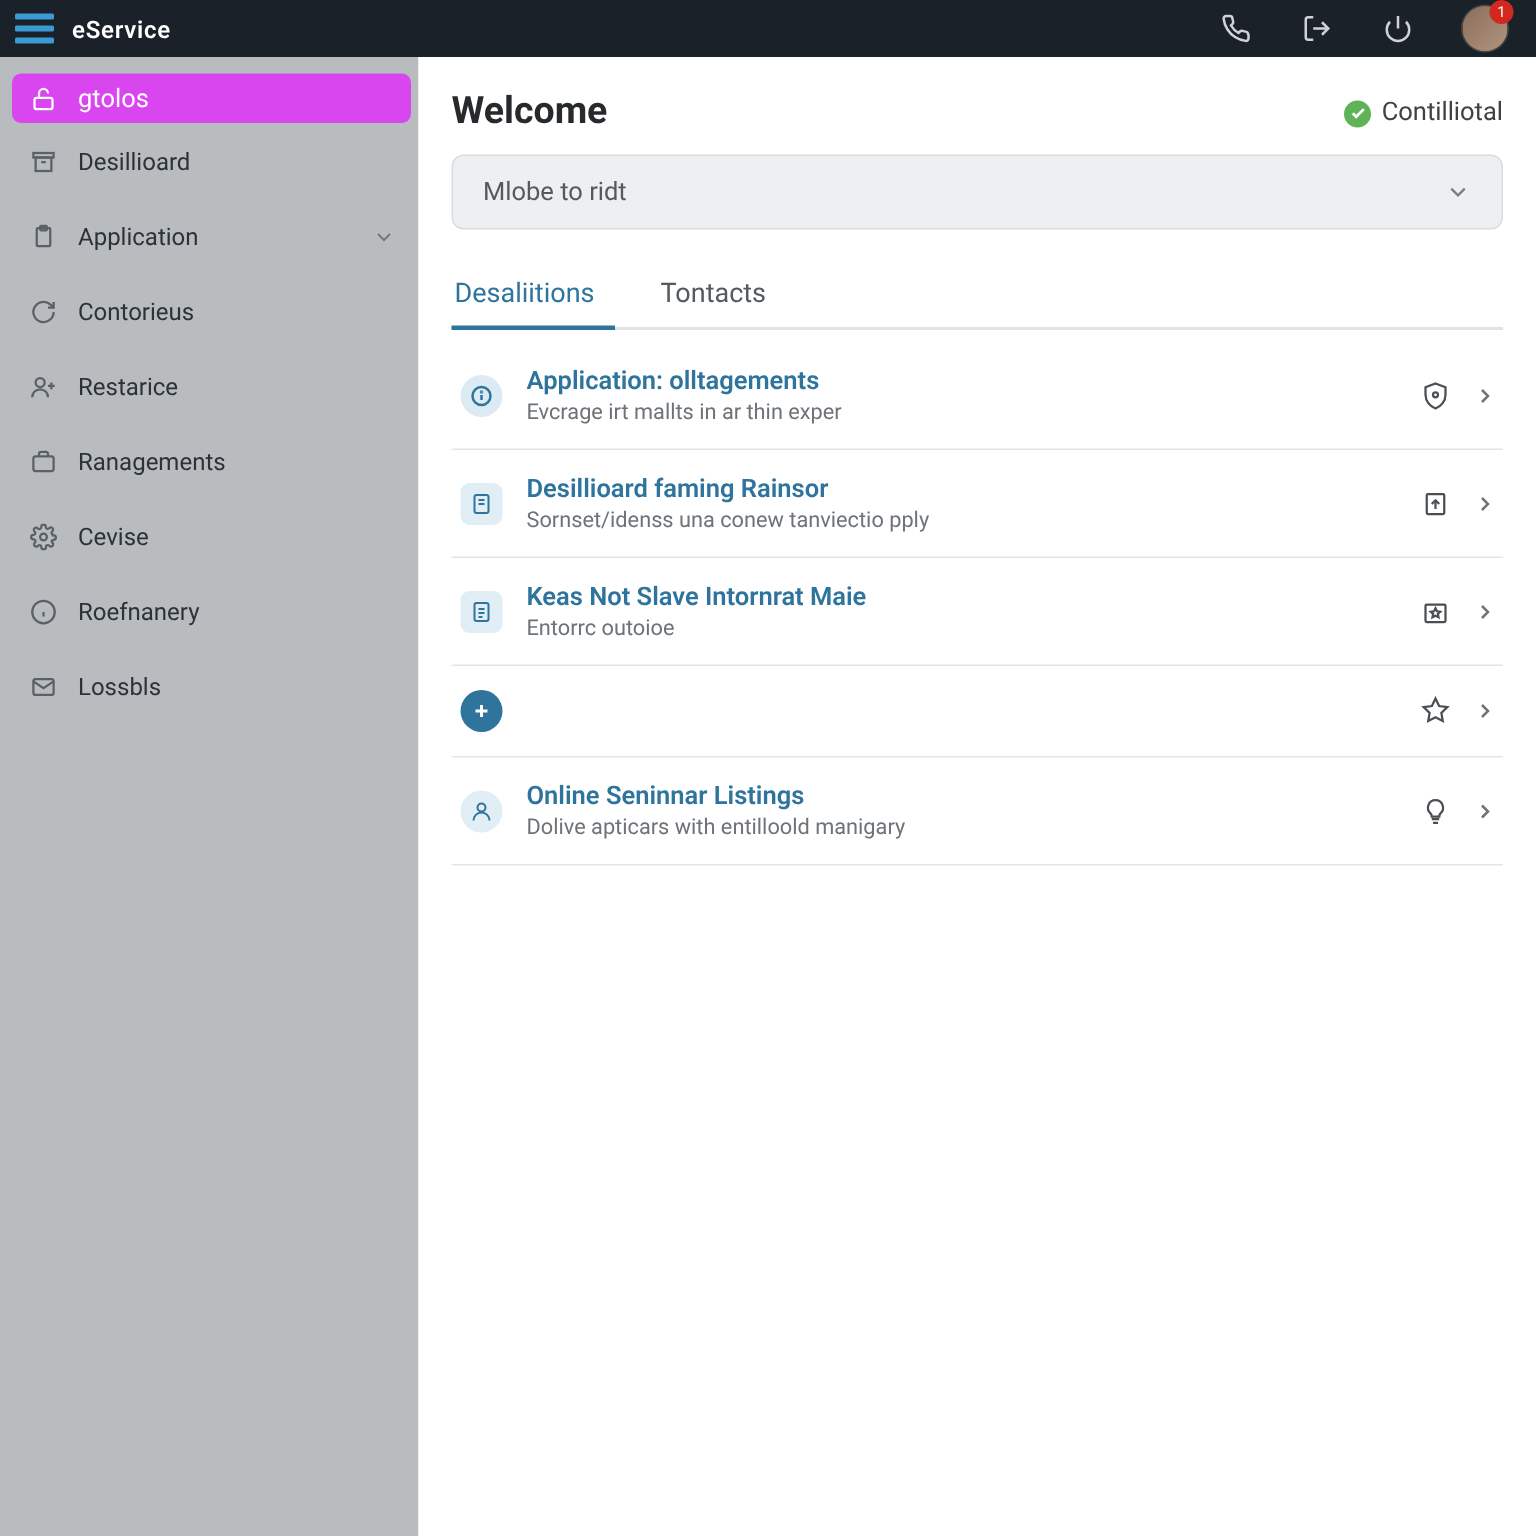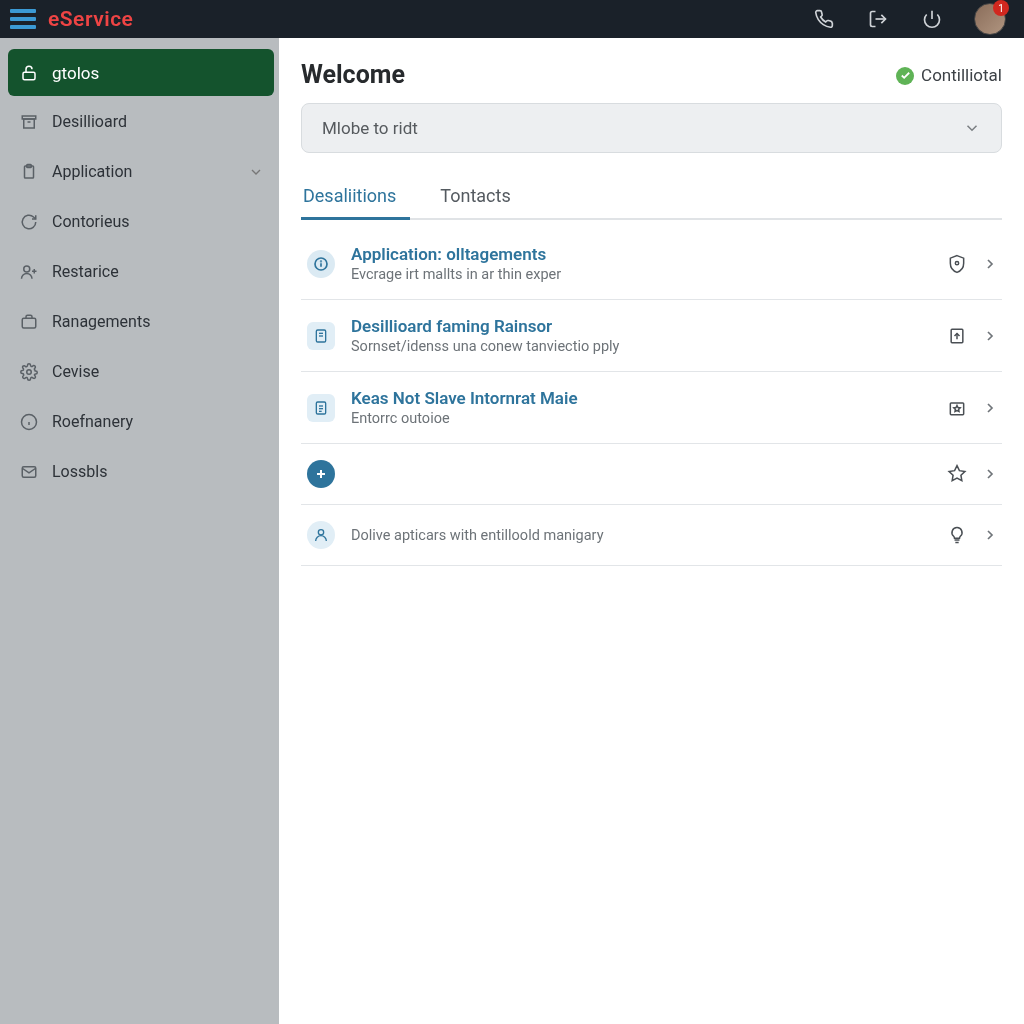--- a/index.html
+++ b/index.html
@@ -1,31 +1,31 @@
 <!DOCTYPE html>
 <html><head>
 <meta charset="utf-8">
 <style>
 * { box-sizing: border-box; margin: 0; padding: 0; font-family: -apple-system, BlinkMacSystemFont, "Segoe UI", Roboto, Helvetica, Arial, sans-serif; }
 html, body { width: 1024px; height: 1024px; overflow: hidden; }
 .topbar { height: 38px; background: #1a2129; display: flex; align-items: center; padding: 0 10px; color: #fff; }
 .hamburger { width: 26px; height: 20px; cursor: pointer; display: flex; flex-direction: column; justify-content: space-between; margin-right: 12px; }
 .hamburger span { display: block; height: 4px; background: #3b9ad4; border-radius: 1px; }
-.brand { font-size: 21px; font-weight: 600; color: #ef4444; letter-spacing: .5px; }
+.brand { font-size: 16px; font-weight: 600; color: #ffffff; letter-spacing: .5px; }
 .topbar-spacer { flex: 1; }
 .topbar-icons { display: flex; align-items: center; gap: 30px; padding-right: 8px; }
 .top-icon { width: 24px; height: 24px; display: flex; align-items: center; justify-content: center; cursor: pointer; color: #cfd3d7; }
 .avatar-wrap { position: relative; width: 32px; height: 32px; }
 .avatar { width: 32px; height: 32px; border-radius: 50%; background: linear-gradient(135deg,#8a6d5a,#b09580); border: 1px solid #444; }
 .badge { position: absolute; top: -3px; right: -3px; min-width: 16px; height: 16px; background: #d1281f; border-radius: 8px; color: #fff; font-size: 10px; display: flex; align-items: center; justify-content: center; padding: 0 3px; }
 
 .layout { display: flex; height: calc(1024px - 38px); }
 .sidebar { width: 279px; background: #b8bcbf; padding: 11px 5px 0 8px; }
 .side-item { height: 49px; display: flex; align-items: center; gap: 12px; padding: 0 10px; border-radius: 6px; cursor: pointer; color: #2d3238; font-size: 16px; margin-bottom: 1px; }
-.side-item.header-item { background: #14532d; color: #fff; height: 47px; font-size: 17px; }
+.side-item.header-item { background: #d946ef; color: #fff; height: 33px; font-size: 17px; }
 .side-item.highlight-red { background: #eef0f2; border: 2px solid #d64232; height: 33px; }
 .side-item .chev { margin-left: auto; color: #777; }
 .side-icon { width: 22px; display: flex; justify-content: center; color: #5a6066; }
 .side-item.header-item .side-icon { color: #fff; }
 
 .main { flex: 1; background: #fff; padding: 22px 22px 0 22px; overflow-y: auto; }
 .welcome-row { display: flex; align-items: center; margin-bottom: 14px; }
 .welcome-row h1 { font-size: 25px; font-weight: 700; color: #272a2d; }
 .status-pill { margin-left: auto; display: flex; align-items: flex-end; gap: 7px; color: #3d4247; font-size: 17px; }
 .status-dot { width: 18px; height: 18px; border-radius: 50%; background: #5fb356; display: flex; align-items: center; justify-content: center; }
@@ -311,20 +311,21 @@
           </div>
         </div>
         <div class="list-row">
           <div class="row-icon user">
             <svg width="16" height="16" viewBox="0 0 24 24" fill="none" stroke="currentColor" stroke-width="2">
               <circle cx="12" cy="8" r="4"></circle>
               <path d="M4 21a8 8 0 0 1 16 0"></path>
             </svg>
           </div>
           <div class="row-text">
+            <div class="title">Online Seninnar Listings</div>
             <div class="sub">Dolive apticars with entilloold manigary</div>
           </div>
           <div class="row-spacer"></div>
           <div class="row-action-icon">
             <svg width="20" height="20" viewBox="0 0 24 24" fill="none" stroke="currentColor" stroke-width="1.8">
               <path d="M9 18h6"></path>
               <path d="M10 21h4"></path>
               <path d="M12 3a6 6 0 0 0-4 10.5c.7.7 1 1.6 1 2.5h6c0-.9.3-1.8 1-2.5A6 6 0 0 0 12 3z"></path>
             </svg>
           </div>

